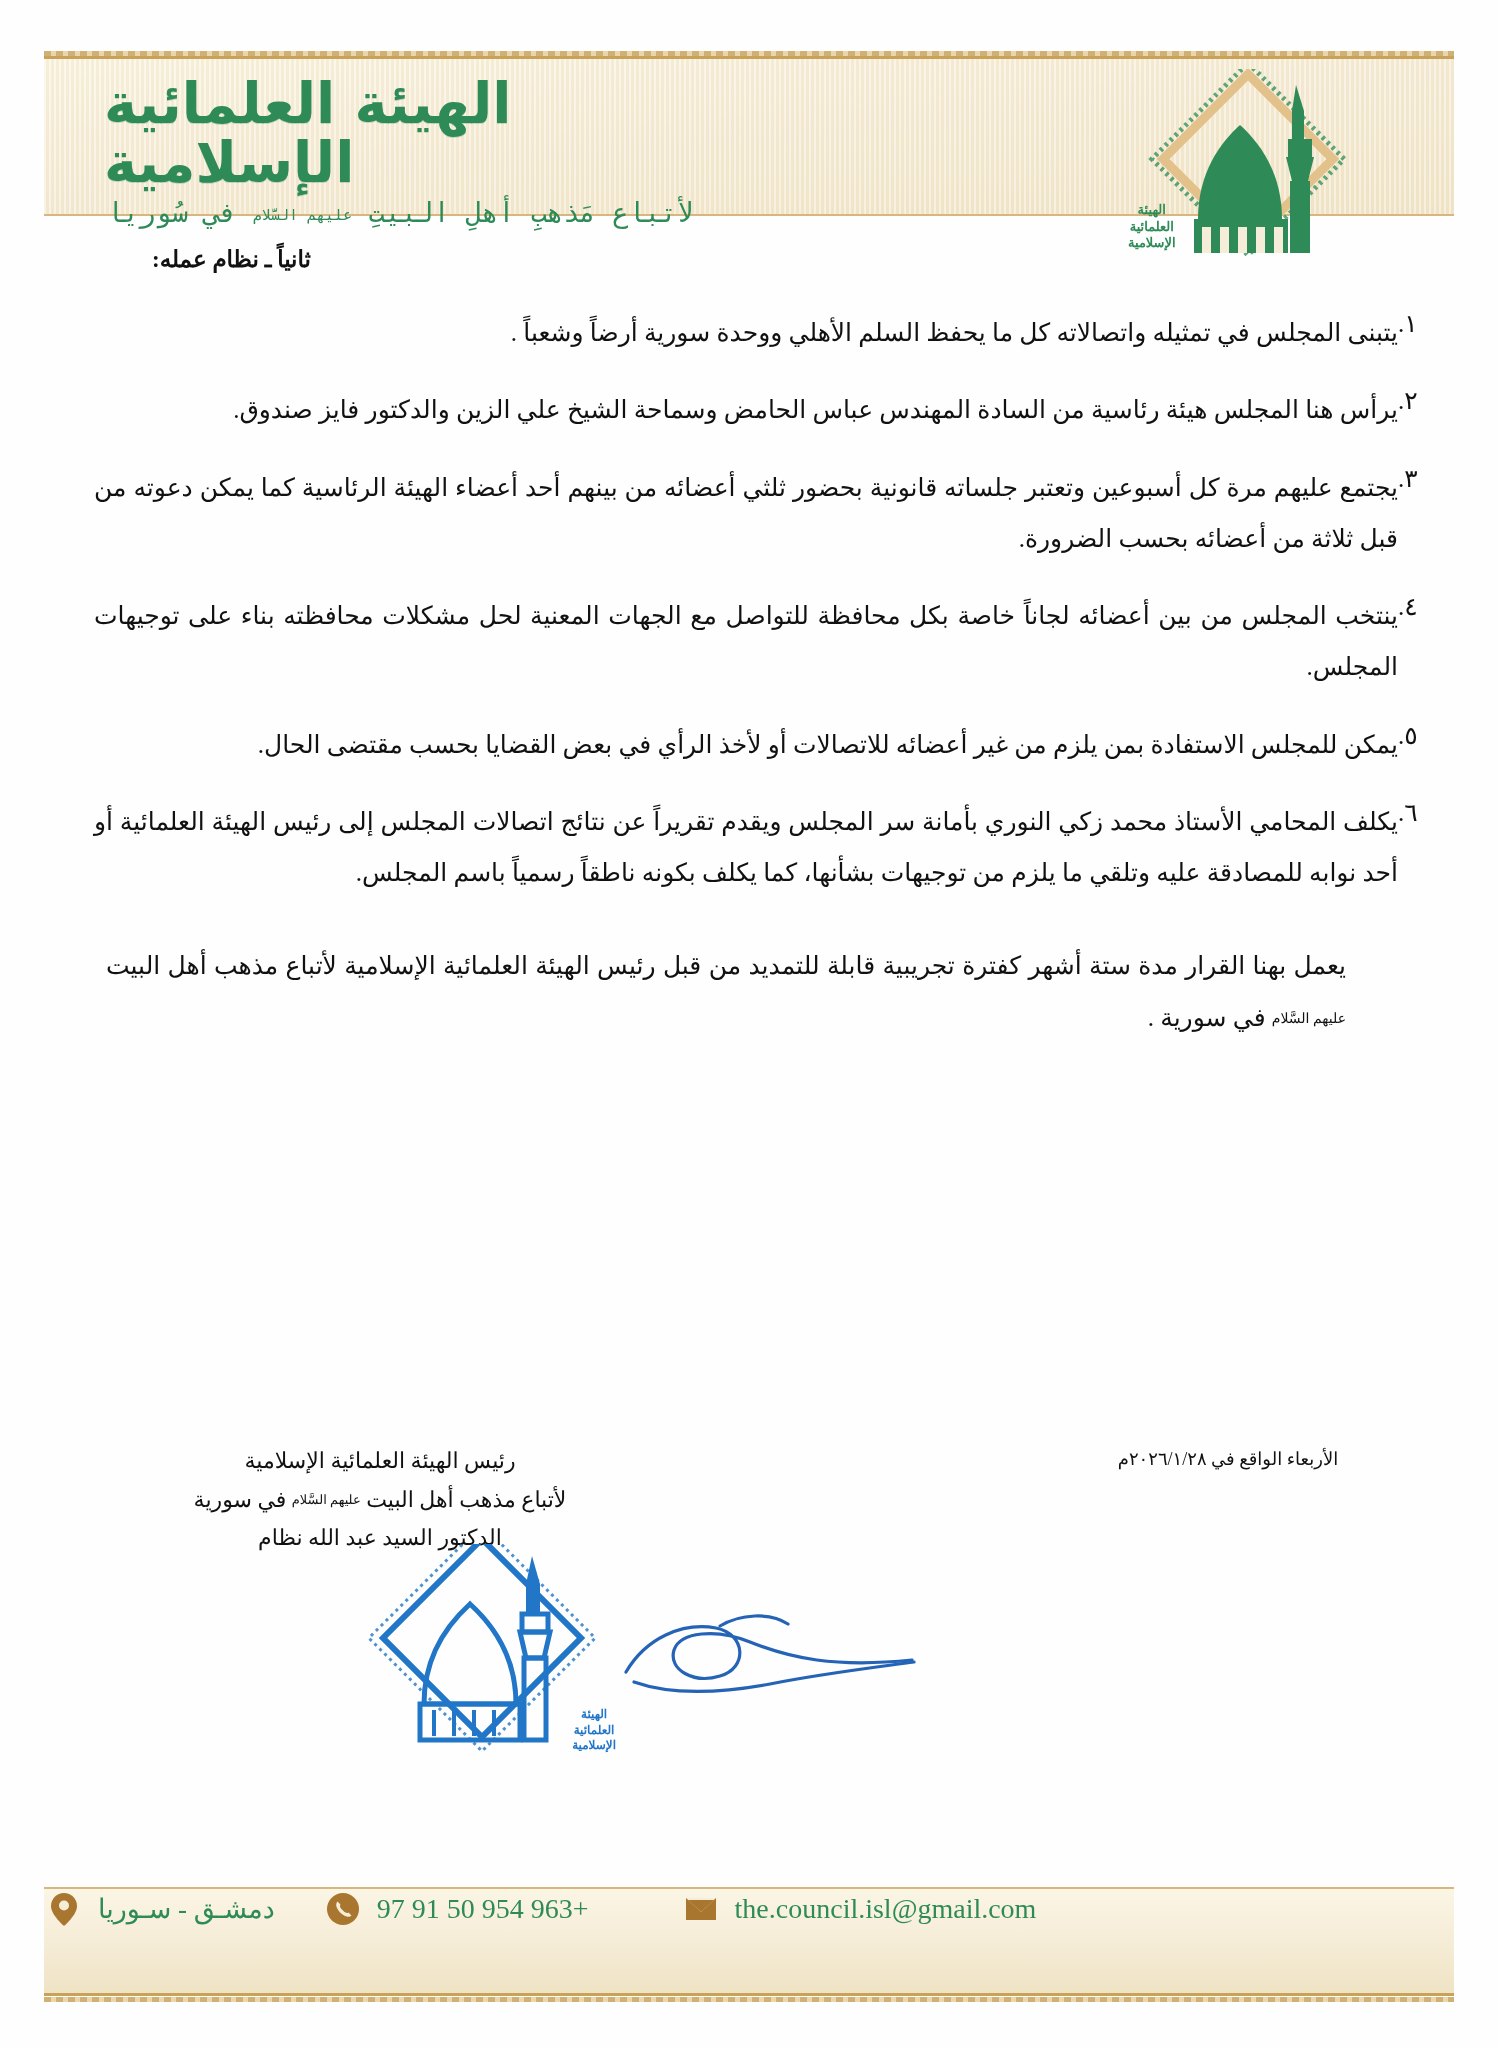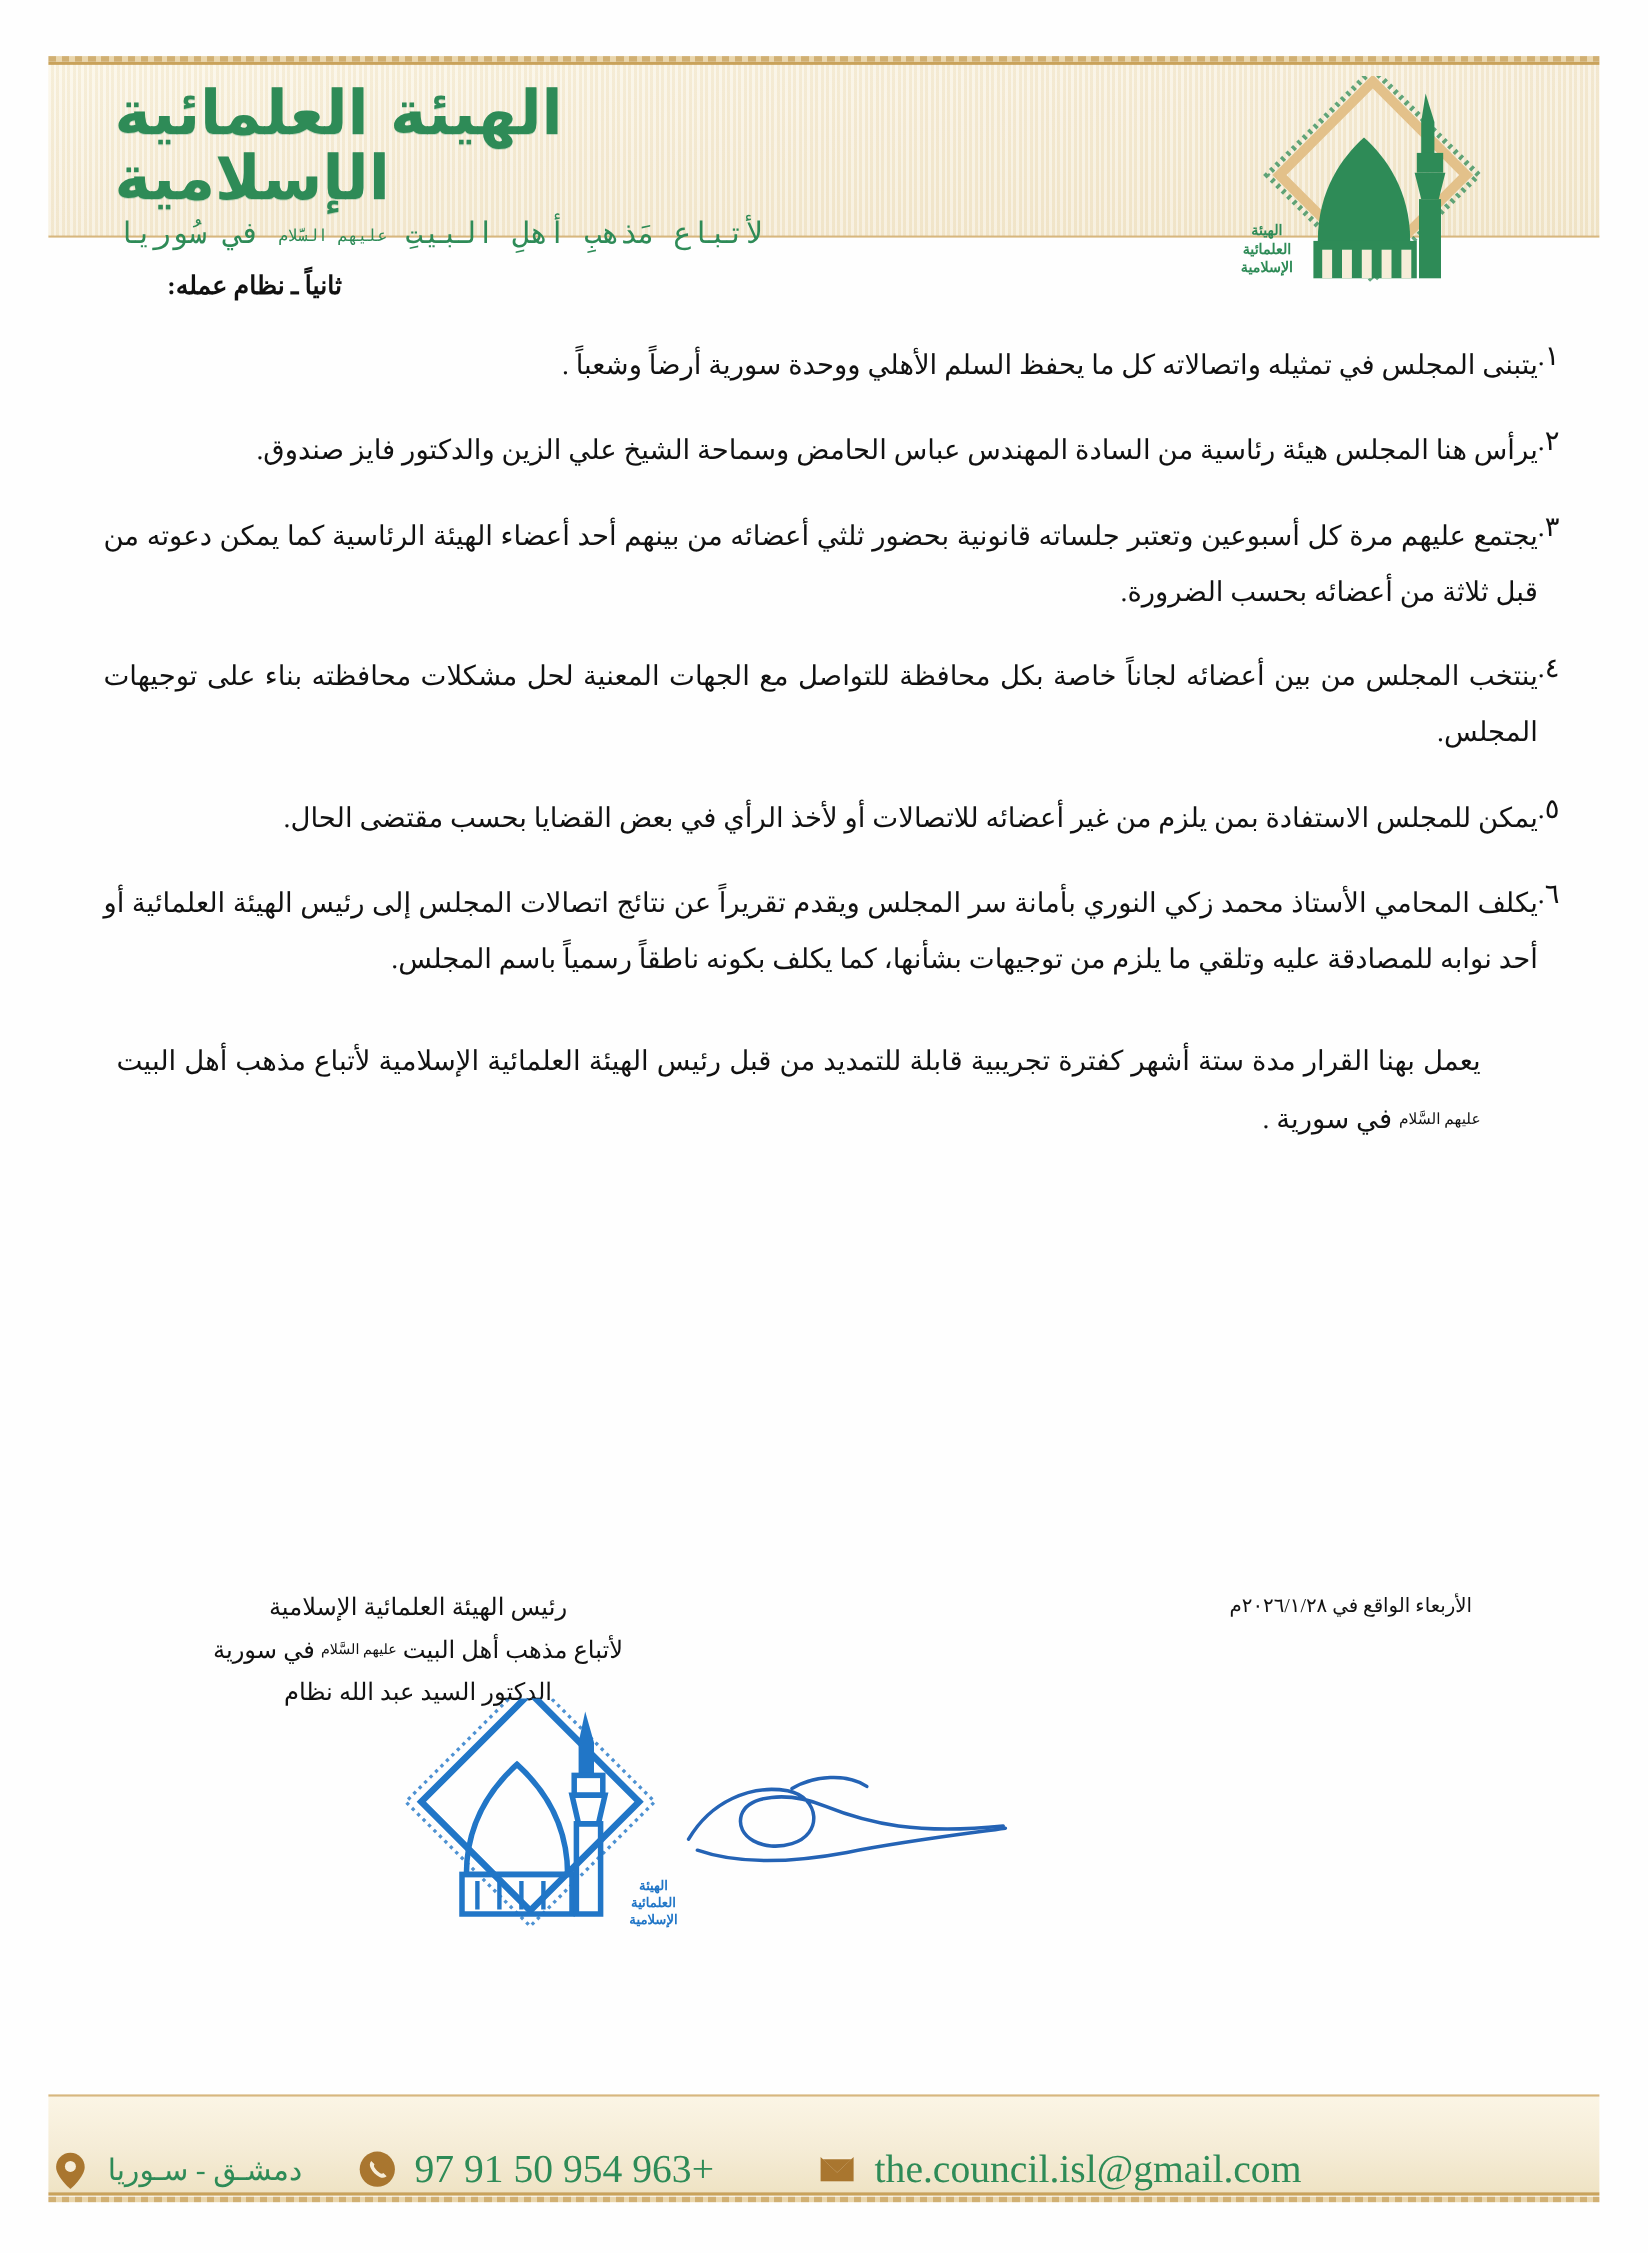--- a/index.html
+++ b/index.html
@@ -143,38 +143,38 @@
     text-align:center;font-family:"Liberation Sans",sans-serif;
   }
   
   .handsign{
     position:absolute;left:560px;top:150px;width:300px;height:120px;
   }
   .handsign svg{display:block;width:300px;height:120px;}
 
   
   .footer-band{
-    position:absolute;left:44px;right:44px;bottom:52px;height:92px;
+    position:absolute;left:44px;right:44px;bottom:52px;height:109px;
     background:linear-gradient(180deg,#fbf5e5 0%,#f5ecd6 55%,#efe3c4 100%);
     border-top:2px solid #d7b77e;
     border-bottom:3px solid #c9a25a;
     box-sizing:border-box;
-    display:flex;flex-direction:row-reverse;align-items:flex-end;
+    display:flex;flex-direction:row-reverse;align-items:flex-start;
     direction:rtl;
   }
   .footer-band:after{
     content:"";position:absolute;left:0;right:0;bottom:-9px;height:5px;
     background:repeating-linear-gradient(90deg,#c9a25a 0 7px,#e6cf9e 7px 12px);
     opacity:.85;
   }
   .f-item{display:flex;align-items:center;gap:14px;}
   .f-loc{margin-right:48px;}
   .f-phone{margin-right:92px;}
   .f-mail{margin-right:92px;}
-  .f-text{color:#2e8b57;font-size:36px;white-space:nowrap;}
+  .f-text{color:#2e8b57;font-size:28px;white-space:nowrap;}
   .f-text.ar{font-size:27px;letter-spacing:1px;}
   .f-icon{width:40px;height:40px;flex:0 0 auto;}
   .f-icon svg{display:block;width:40px;height:40px;}
 </style>
 </head>
 <body>
 
 <div class="page">
 
   <div class="header-band">

